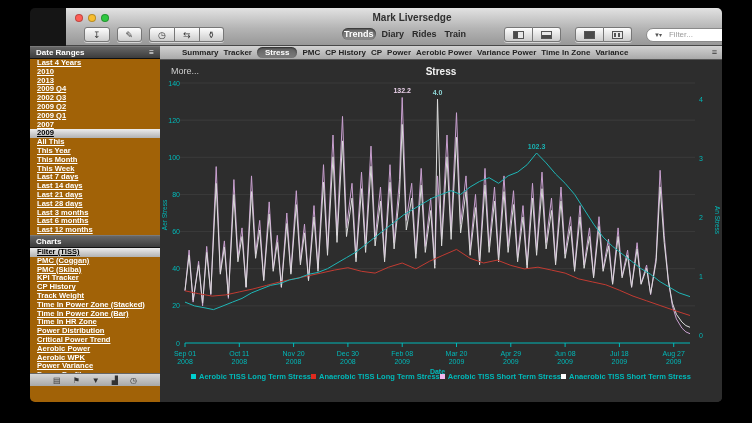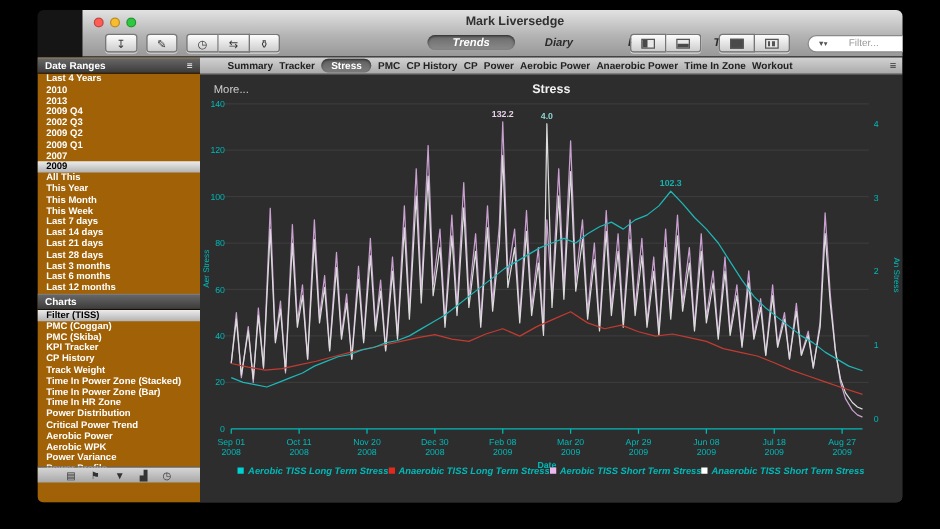--- a/index.html
+++ b/index.html
@@ -22,63 +22,63 @@
   .btn { height:15px; border:1px solid #777; border-radius:3px;
          background:linear-gradient(#fdfdfd,#cdcdcd); color:#3a3a3a;
          display:inline-flex; align-items:center; justify-content:center;
          font-size:9px; padding:0 8px; box-shadow:0 1px 0 rgba(255,255,255,.6); }
   .seg { display:inline-flex; }
   .seg .btn { border-radius:0; border-left:none; }
   .seg .btn:first-child { border-radius:3px 0 0 3px; border-left:1px solid #777; }
   .seg .btn:last-child  { border-radius:0 3px 3px 0; }
   .tb-left { position:absolute; left:18px; top:2px; display:flex; gap:7px; align-items:center; }
   .mtabs { position:absolute; left:276px; top:3px; display:flex; gap:4px; align-items:center; }
-  .mtab { font-size:9px; color:#2b2b2b; padding:1px 20px; font-weight:bold;font-style:italic; }
+  .mtab { font-size:9px; color:#2b2b2b; padding:1px 2px; font-weight:bold; }
   .mtab.sel { background:linear-gradient(#6a6a6a,#8a8a8a); color:#fff; border-radius:8px;
               box-shadow:inset 0 1px 2px rgba(0,0,0,.6); }
   .tb-right { position:absolute; right:12px; top:2px; display:flex; gap:14px; align-items:center; }
   .mini-ic { width:11px; height:8px; border:1px solid #555; background:#e8e8e8; position:relative; }
   .mini-ic.fill-left::after  { content:""; position:absolute; left:0; top:0; width:4px; height:100%; background:#4a4a4a; }
   .mini-ic.fill-bottom::after{ content:""; position:absolute; left:0; bottom:0; width:100%; height:3px; background:#4a4a4a; }
   .mini-ic.fill-all { background:#4a4a4a; }
   .mini-ic.grid::after { content:""; position:absolute; inset:1px;
         background:repeating-linear-gradient(90deg,#555 0 2px,transparent 2px 4px); }
   .filter-field { width:100px; height:14px; background:#fff; border:1px solid #8a8a8a;
-                  border-radius:8px; display:flex; align-items:center; gap:18px;
+                  border-radius:8px; display:flex; align-items:center; gap:8px;
                   padding:0 7px; font-size:8px; color:#9a9a9a; }
   .funnel { font-size:6px; color:#555; letter-spacing:-1px; }
   
   .sidebar { position:absolute; top:38px; left:0; width:130px; height:356px; background:#a16207; }
   .sheader { height:13px; background:linear-gradient(#666,#3c3c3c);
              border-top:1px solid #7a7a7a; border-bottom:1px solid #111;
              color:#fff; font-size:8px; font-weight:bold; display:flex;
              align-items:center; justify-content:space-between; padding:0 6px; }
   .sitem { height:8.8px; line-height:8.8px; font-size:7.6px; color:#fff;
-           padding-left:7px; white-space:nowrap; overflow:hidden; font-weight:bold; }
+           padding-left:7px; white-space:nowrap; overflow:hidden; font-weight:bold;text-decoration:underline; }
   .sitem.sel { background:linear-gradient(#ececec,#b2b2b2); color:#000; }
   .sfooter { position:absolute; left:0; top:327px; width:130px; height:13px;
              background:linear-gradient(#d6d6d6,#a8a8a8); border-top:1px solid #666;
              display:flex; align-items:center; justify-content:center; gap:12px;
              font-size:8px; color:#333; }
   
   .main { position:absolute; top:38px; left:130px; width:562px; height:356px; background:#2d2d2d; }
   .ctabs { position:absolute; top:0; left:0; width:562px; height:14px;
            background:linear-gradient(#d2d2d2,#a9a9a9); border-bottom:1px solid #555;
            display:flex; align-items:center; gap:5px; padding-left:22px; }
   .ctab { font-size:8px; font-weight:bold; color:#222; white-space:nowrap; }
   .ctab.sel { background:linear-gradient(#5f5f5f,#7d7d7d); color:#fff; border-radius:7px;
               padding:1px 8px; box-shadow:inset 0 1px 2px rgba(0,0,0,.55); }
   .ctabs-menu { position:absolute; right:5px; top:1px; font-size:9px; color:#333; }
   .chart-panel { position:absolute; top:14px; left:0; width:562px; height:380px; background:#2d2d2d; }
   .more-link { position:absolute; top:6px; left:11px; font-size:9px; color:#cfcfcf; }
   .chart-title { position:absolute; top:6px; left:0; width:100%; text-align:center;
                  font-size:10px; font-weight:bold; color:#f2f2f2; }
   #chart-svg { position:absolute; top:0; left:0; }
   .legend { position:absolute; top:312px; left:0; width:562px; display:flex;
-            justify-content:center; gap:0; align-items:center;font-style:italic; }
+            justify-content:center; gap:0; align-items:center; }
   .leg-item { display:flex; align-items:center; gap:3px; font-size:7.5px; color:#00b9b9; font-weight:bold; }
   .leg-sq { width:5px; height:5px; display:inline-block; }
 </style>
 </head>
 <body>
 
 <div class="window">
 
   <div class="header">
     <div class="lights">
@@ -199,23 +199,23 @@
   <div class="main">
     <div class="ctabs" id="chart-tabs">
         <span class="ctab">Summary</span>
         <span class="ctab">Tracker</span>
         <span class="ctab sel">Stress</span>
         <span class="ctab">PMC</span>
         <span class="ctab">CP History</span>
         <span class="ctab">CP</span>
         <span class="ctab">Power</span>
         <span class="ctab">Aerobic Power</span>
-        <span class="ctab">Anaerobic Power</span>
+        <span class="ctab">Variance Power</span>
         <span class="ctab">Time In Zone</span>
-        <span class="ctab">Workout</span>
+        <span class="ctab">Variance</span>
       </div>
     <div class="ctabs-menu">≡</div>
     <div class="chart-panel">
       <svg id="chart-svg" width="562" height="342">
           <line x1="20" y1="245.85714285714286" x2="535" y2="245.85714285714286" stroke="#3b3b3b" stroke-width="1"></line>
           <line x1="20" y1="208.71428571428572" x2="535" y2="208.71428571428572" stroke="#3b3b3b" stroke-width="1"></line>
           <line x1="20" y1="171.57142857142858" x2="535" y2="171.57142857142858" stroke="#3b3b3b" stroke-width="1"></line>
           <line x1="20" y1="134.42857142857144" x2="535" y2="134.42857142857144" stroke="#3b3b3b" stroke-width="1"></line>
           <line x1="20" y1="97.28571428571428" x2="535" y2="97.28571428571428" stroke="#3b3b3b" stroke-width="1"></line>
           <line x1="20" y1="60.14285714285717" x2="535" y2="60.14285714285717" stroke="#3b3b3b" stroke-width="1"></line>

